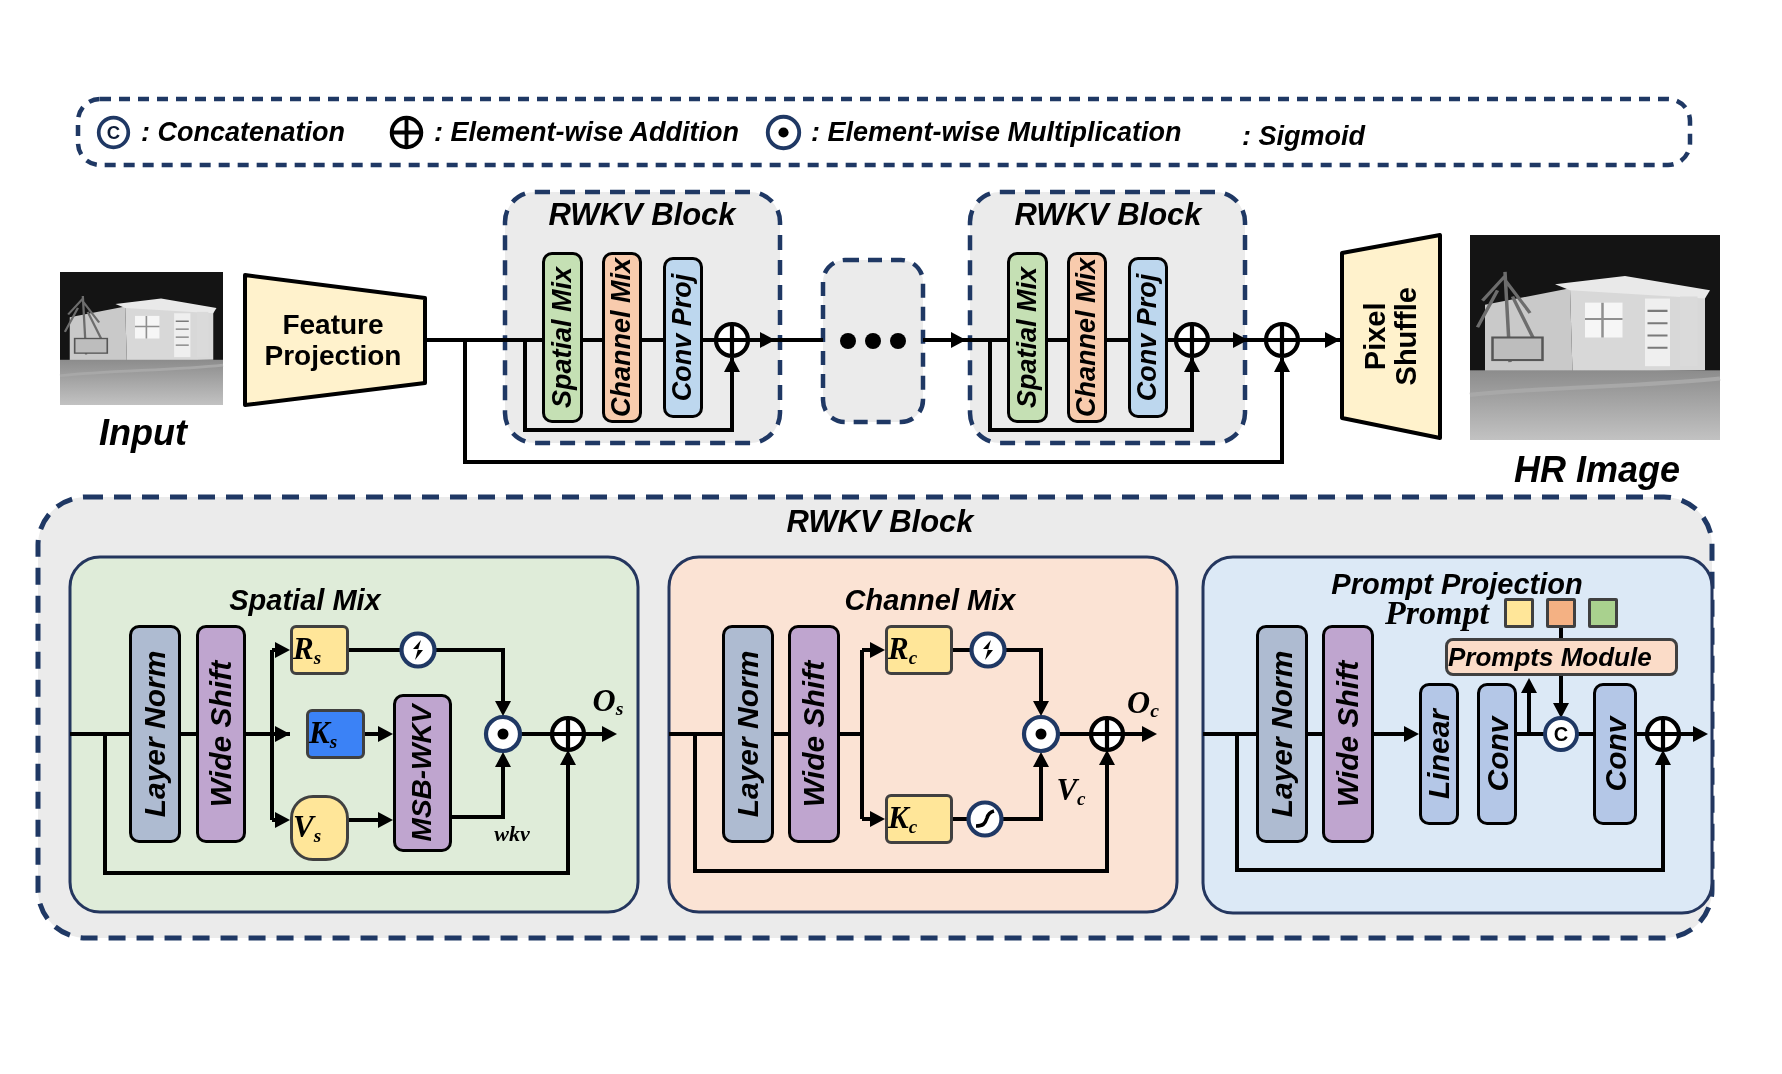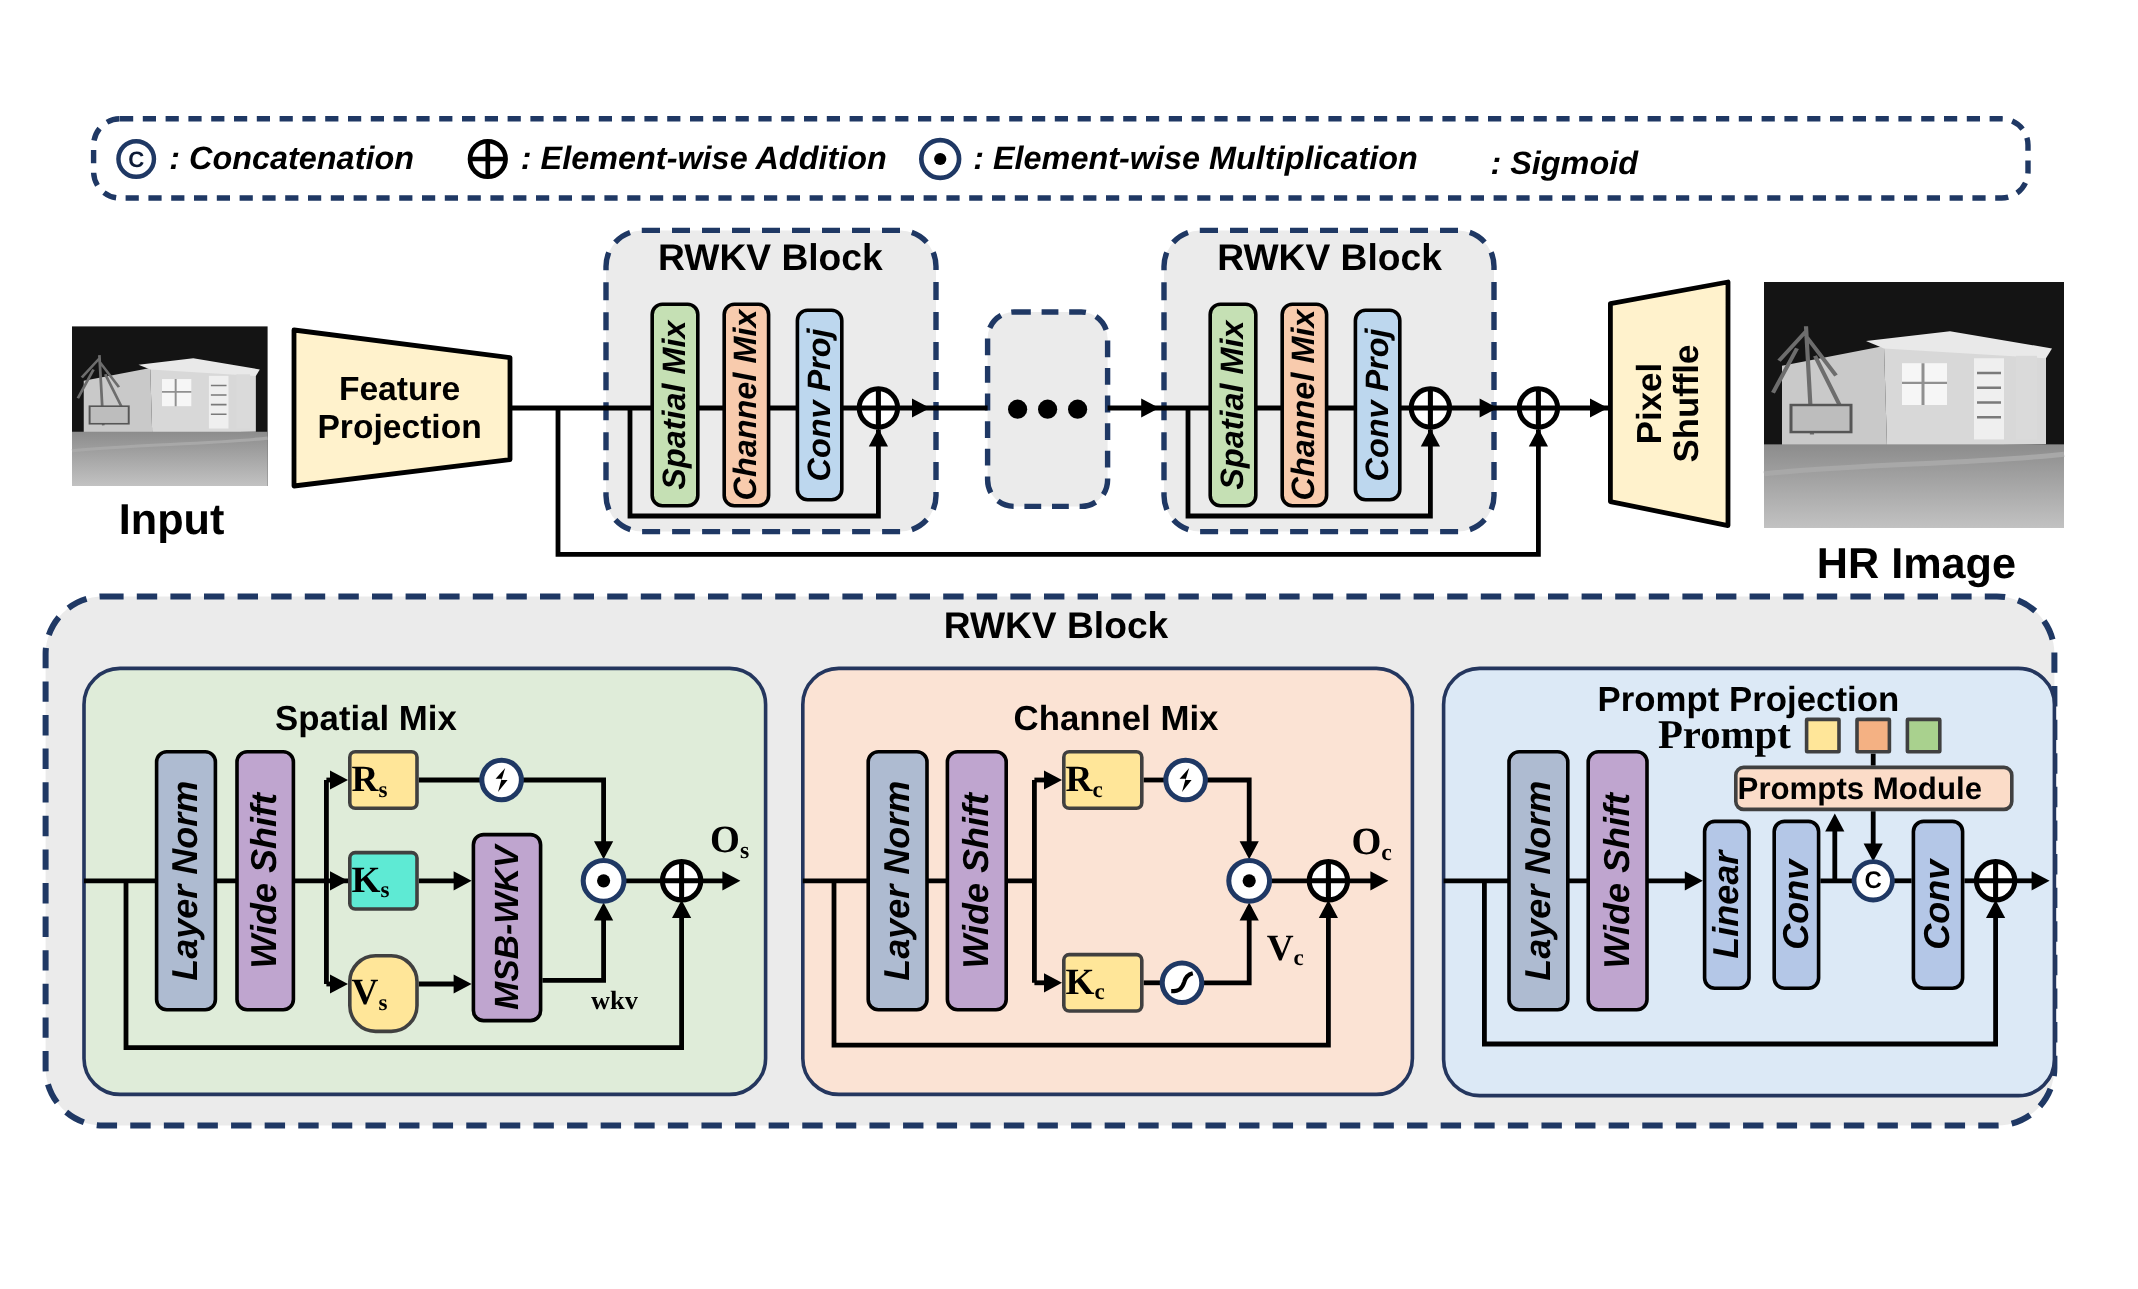--- a/index.html
+++ b/index.html
@@ -1,23 +1,23 @@
 <!DOCTYPE html>
 <html><head>
 <meta charset="utf-8">
 <style>
   html,body{margin:0;padding:0;background:#fff;}
   #stage{position:relative;width:1782px;height:1074px;background:#ffffff;overflow:hidden;
          font-family:"Liberation Sans",sans-serif;color:#000;}
   svg.overlay{position:absolute;left:0;top:0;z-index:3;}
   .t{position:absolute;z-index:6;white-space:nowrap;}
   .ctr{transform:translate(-50%,-50%);}
-  .bi{font-weight:bold;}
+  .bi{font-weight:bold;font-style:italic;}
   .b{font-weight:bold;}
-  .serif{font-family:"Liberation Serif",serif;font-weight:bold;}
+  .serif{font-family:"Liberation Serif",serif;font-weight:bold;font-style:italic;}
   .sub{font-size:0.62em;vertical-align:-0.25em;font-family:"Liberation Serif",serif;}
   .vblk{position:absolute;z-index:5;display:flex;align-items:center;justify-content:center;
         border:3px solid #000;border-radius:10px;box-sizing:border-box;}
   .vblk span{transform:rotate(-90deg);white-space:nowrap;font-weight:bold;font-style:italic;flex:none;}
   .box{position:absolute;z-index:5;display:flex;align-items:center;justify-content:flex-start;
        border:3px solid #404040;border-radius:6px;box-sizing:border-box;}
   .legend-item{position:absolute;z-index:6;display:flex;align-items:center;gap:9px;height:40px;}
   .legend-item .lbl{font-weight:bold;font-style:italic;font-size:27px;}
   .wrap2{white-space:normal;text-align:center;line-height:1.12;}
   .rotwrap{position:absolute;z-index:6;display:flex;align-items:center;justify-content:center;}
@@ -257,21 +257,21 @@
   <div class="t bi ctr" style="left:305px;top:600px;font-size:29px;">Spatial Mix</div>
   <div class="vblk" style="left:129px;top:625px;width:52px;height:218px;background:#AEBBD1;">
     <span style="font-size:30px;">Layer Norm</span>
     </div>
   <div class="vblk" style="left:196px;top:625px;width:50px;height:218px;background:#BFA5CF;">
     <span style="font-size:30px;">Wide Shift</span>
     </div>
   <div class="box" style="left:290px;top:625px;width:59px;height:50px;background:#FFE699;">
     <span class="serif" style="font-size:31px;"><span>R</span><span class="sub">s</span></span>
     </div>
-  <div class="box" style="left:290px;top:709px;width:59px;height:50px;background:#5eead4;">
+  <div class="box" style="left:306px;top:709px;width:59px;height:50px;background:#3b82f6;">
     <span class="serif" style="font-size:31px;"><span>K</span><span class="sub">s</span></span>
     </div>
   <div class="box" style="left:290px;top:795px;width:59px;height:66px;background:#FFE699;border-radius:23px;">
     <span class="serif" style="font-size:31px;"><span>V</span><span class="sub">s</span></span>
     </div>
   <div class="vblk" style="left:393px;top:694px;width:59px;height:158px;background:#BFA5CF;">
     <span style="font-size:28px;">MSB-WKV</span>
     </div>
   <div class="t serif ctr" style="left:512px;top:834px;font-size:22px;">wkv</div>
   <div class="t ctr" style="left:608px;top:701px;">

